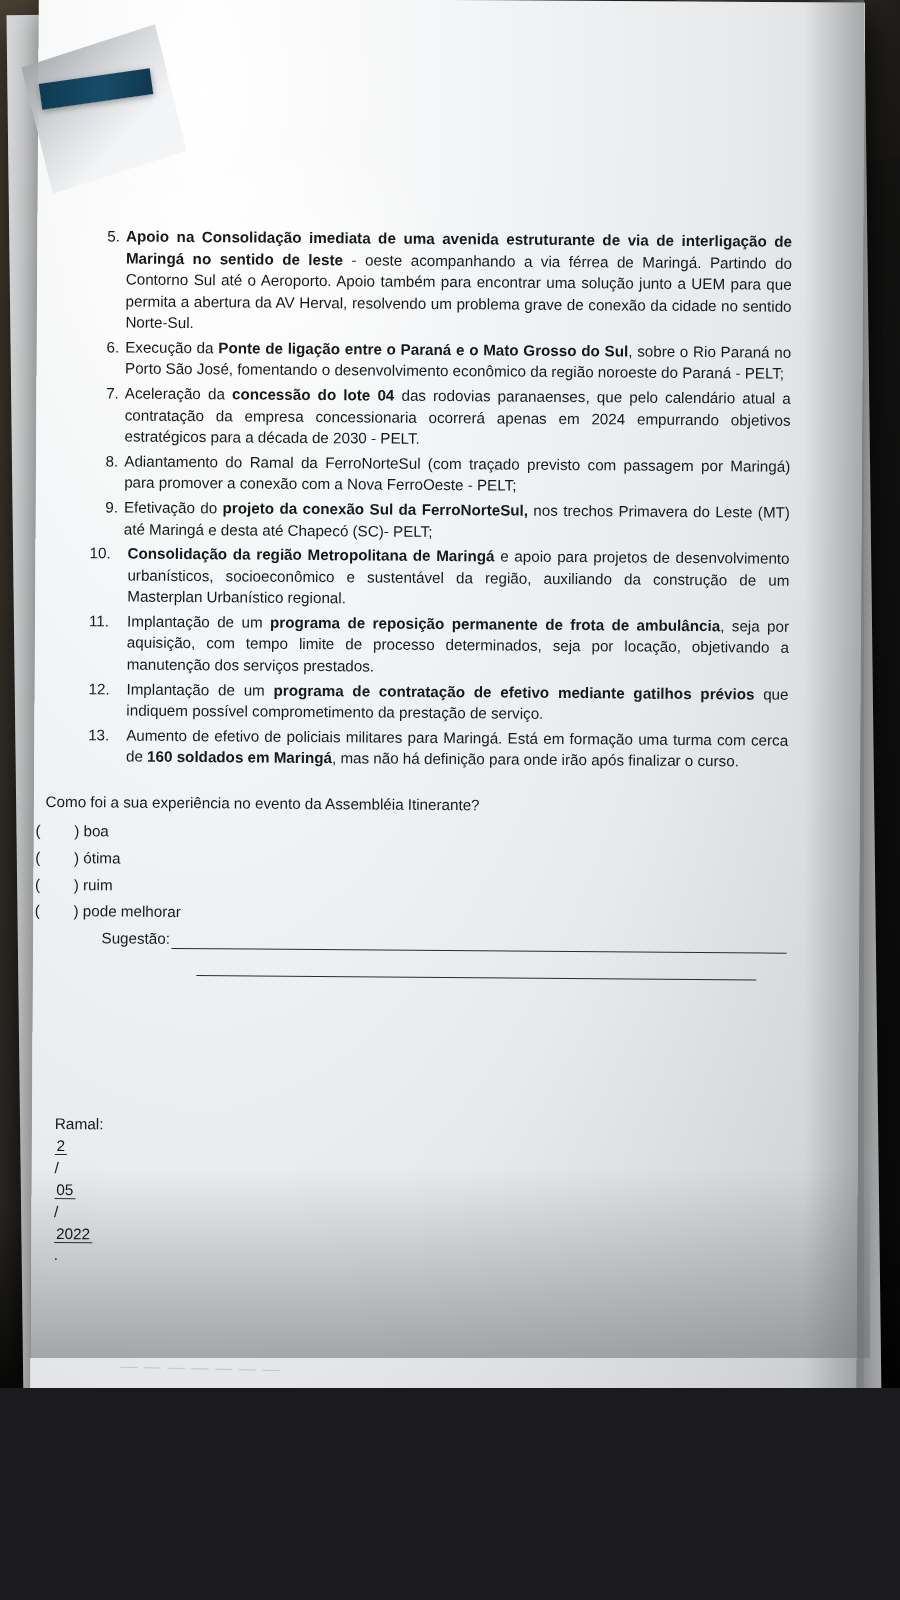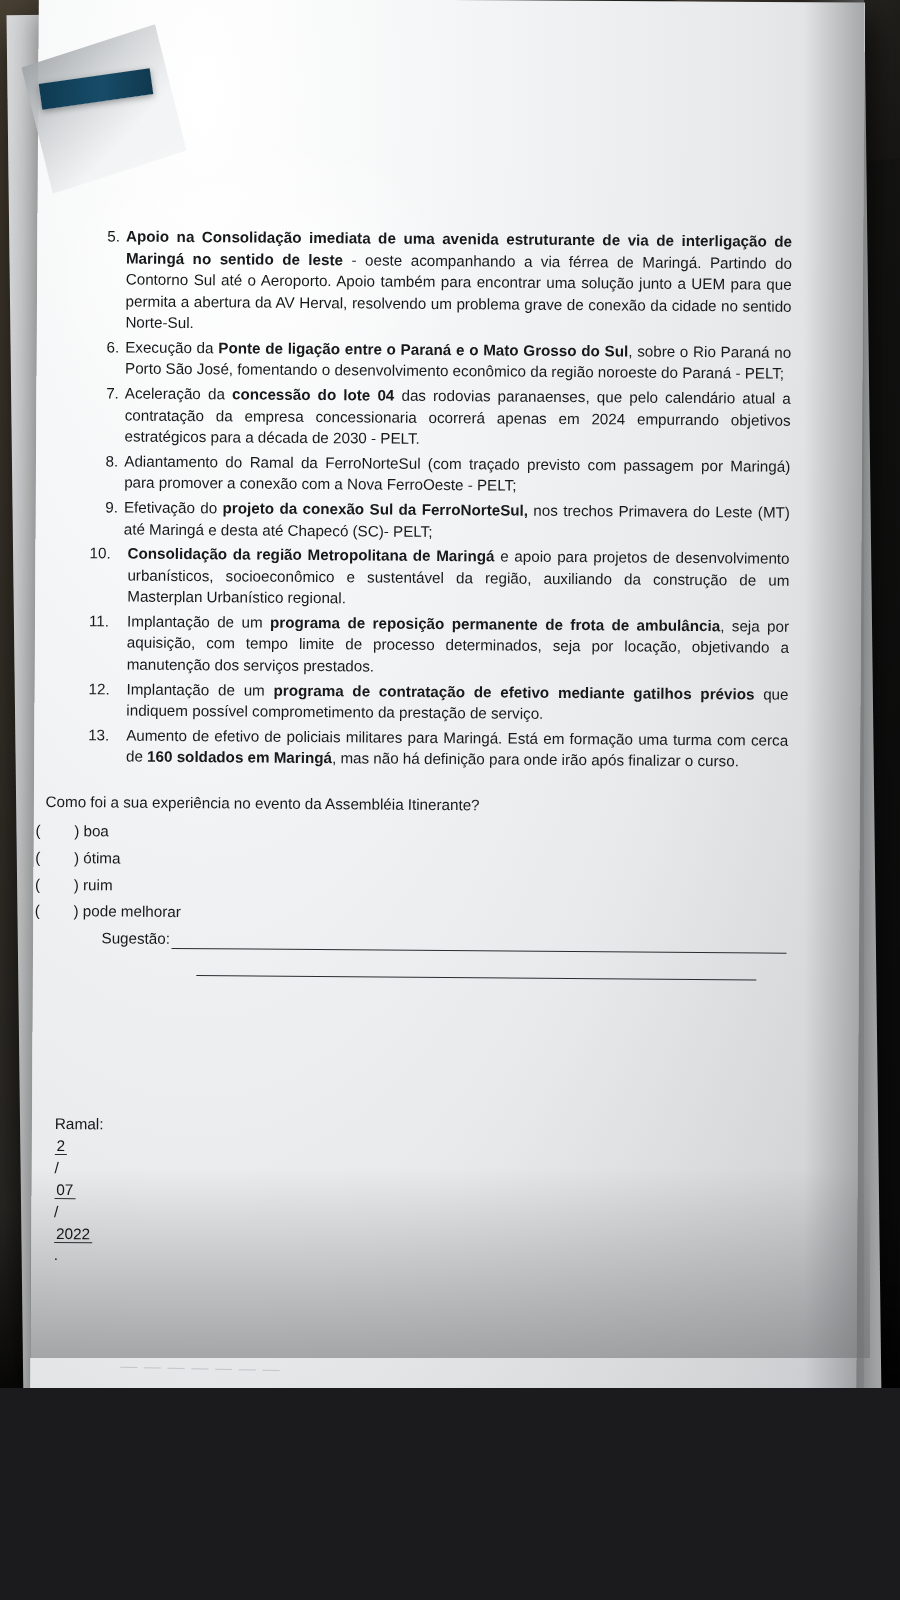--- a/index.html
+++ b/index.html
@@ -243,21 +243,21 @@
         <span class="sug-label">Sugestão:</span>
         <span class="rule"></span>
       </div>
       <div class="rule2"></div>
     </div>
 
     <div class="date-row">
       <span>Ramal:</span>
       <span class="u">2</span>
       <span>/</span>
-      <span class="u">07</span>
+      <span class="u">05</span>
       <span>/</span>
       <span class="u">2022</span>
       <span>.</span>
     </div>
 
   </div>
 
   <div class="ghost">— — — —  — — —</div>
 </div>
 

